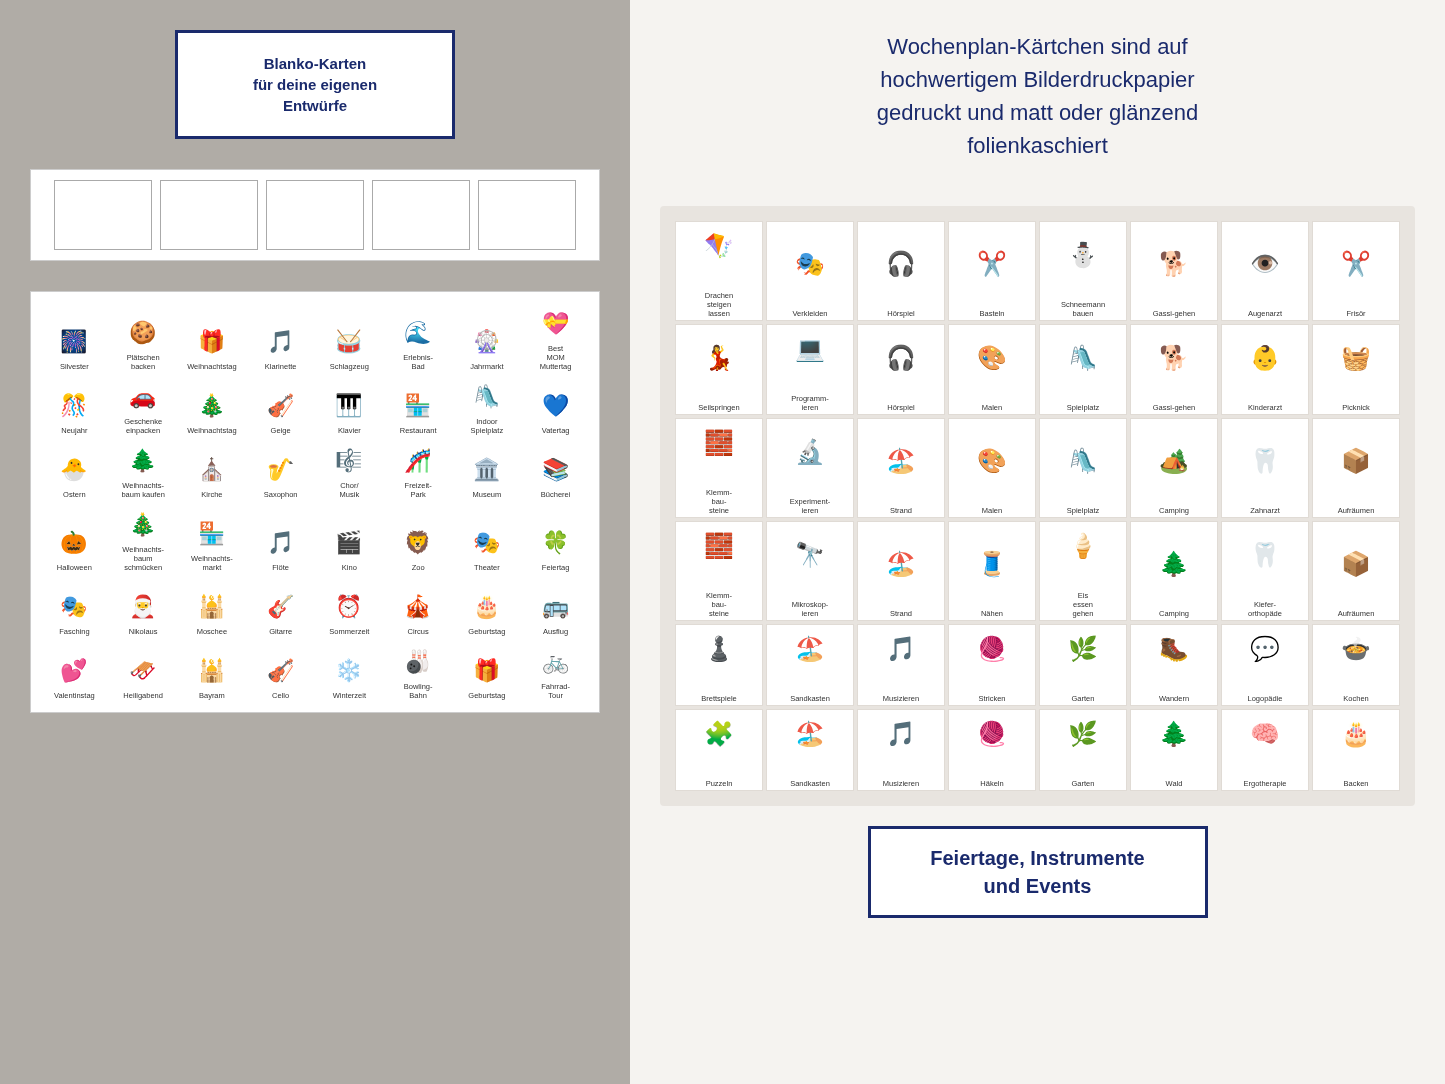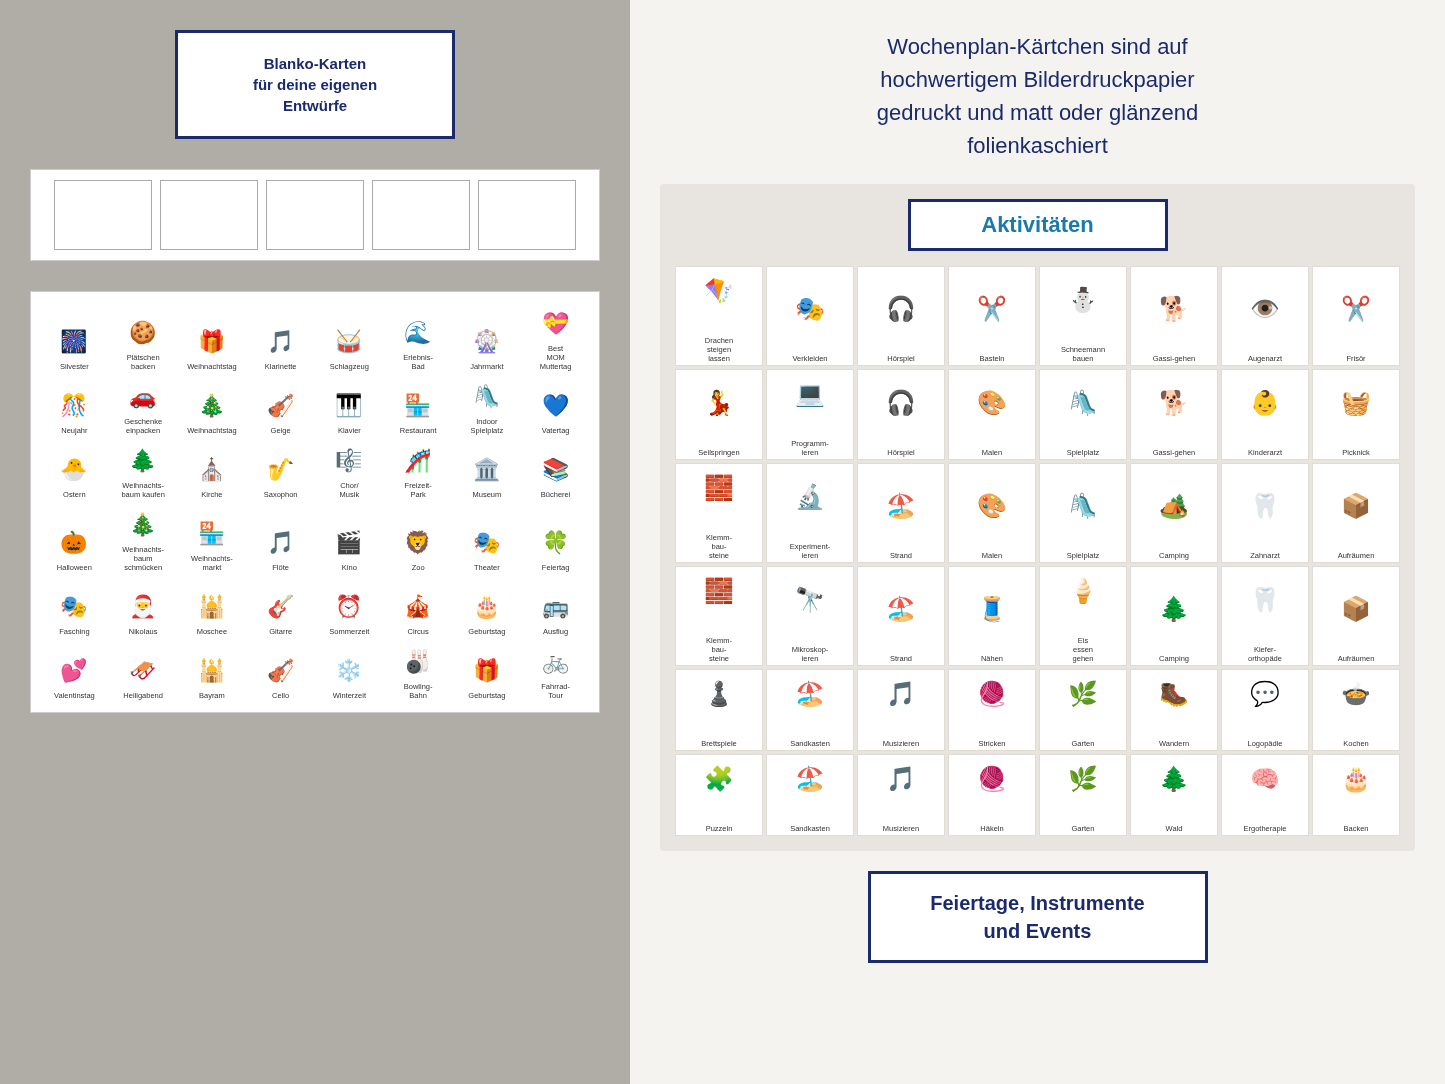--- a/index.html
+++ b/index.html
@@ -102,21 +102,21 @@
       flex-direction: column;
       gap: 20px;
     }
 
     .top-text {
       text-align: center;
       color: #1a2a6c;
       font-size: 22px;
       font-weight: 500;
       line-height: 1.5;
-      margin-bottom: 2px;
+      margin-bottom: 24px;
     }
 
     .aktivitaten-section {
       background: #e8e4df;
       border-radius: 4px;
       padding: 15px;
     }
 
     .aktivitaten-title-box {
       border: 3px solid #1a2a6c;
@@ -393,23 +393,20 @@
   </div>
 </div>
 
 <div class="right-panel">
   <div class="top-text" style="white-space: pre-line;">Wochenplan-Kärtchen sind auf
 hochwertigem Bilderdruckpapier
 gedruckt und matt oder glänzend
 folienkaschiert</div>
 
   <div class="aktivitaten-section">
-    <div class="aktivitaten-title-box">
-      <div class="a-title">Aktivitäten</div>
-    </div>
     <div class="aktiv-grid" id="aktiv-grid">
     <div class="aktiv-cell">
           <div class="icon-area">🪁</div>
           <div class="label">Drachen<br>steigen<br>lassen</div>
         </div>
         <div class="aktiv-cell">
           <div class="icon-area">🎭</div>
           <div class="label">Verkleiden</div>
         </div>
         <div class="aktiv-cell">

